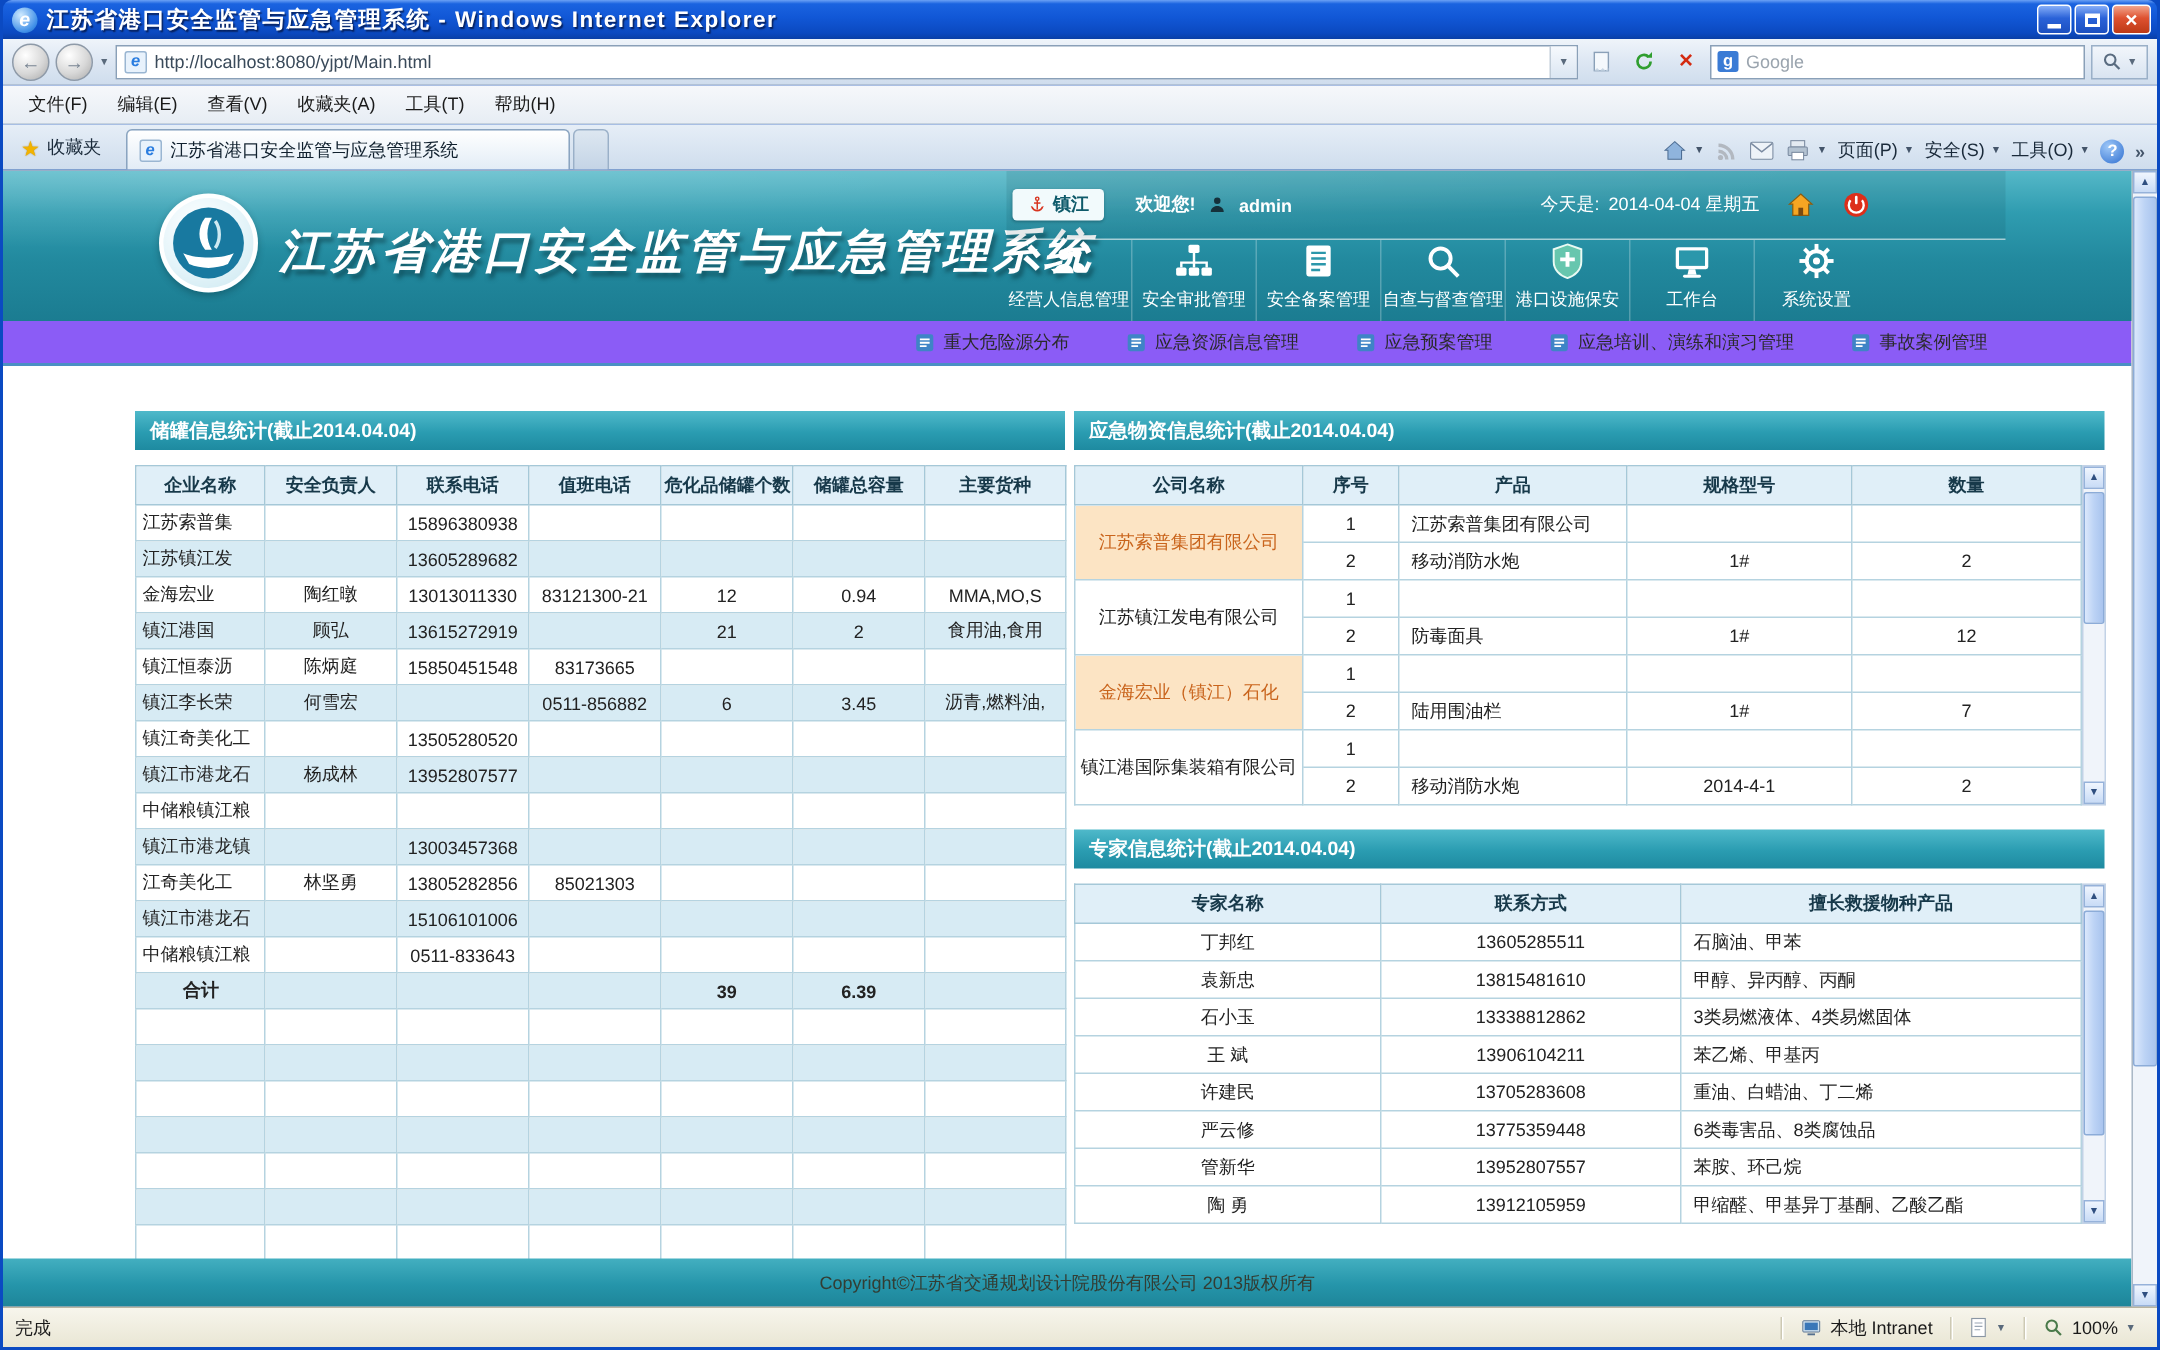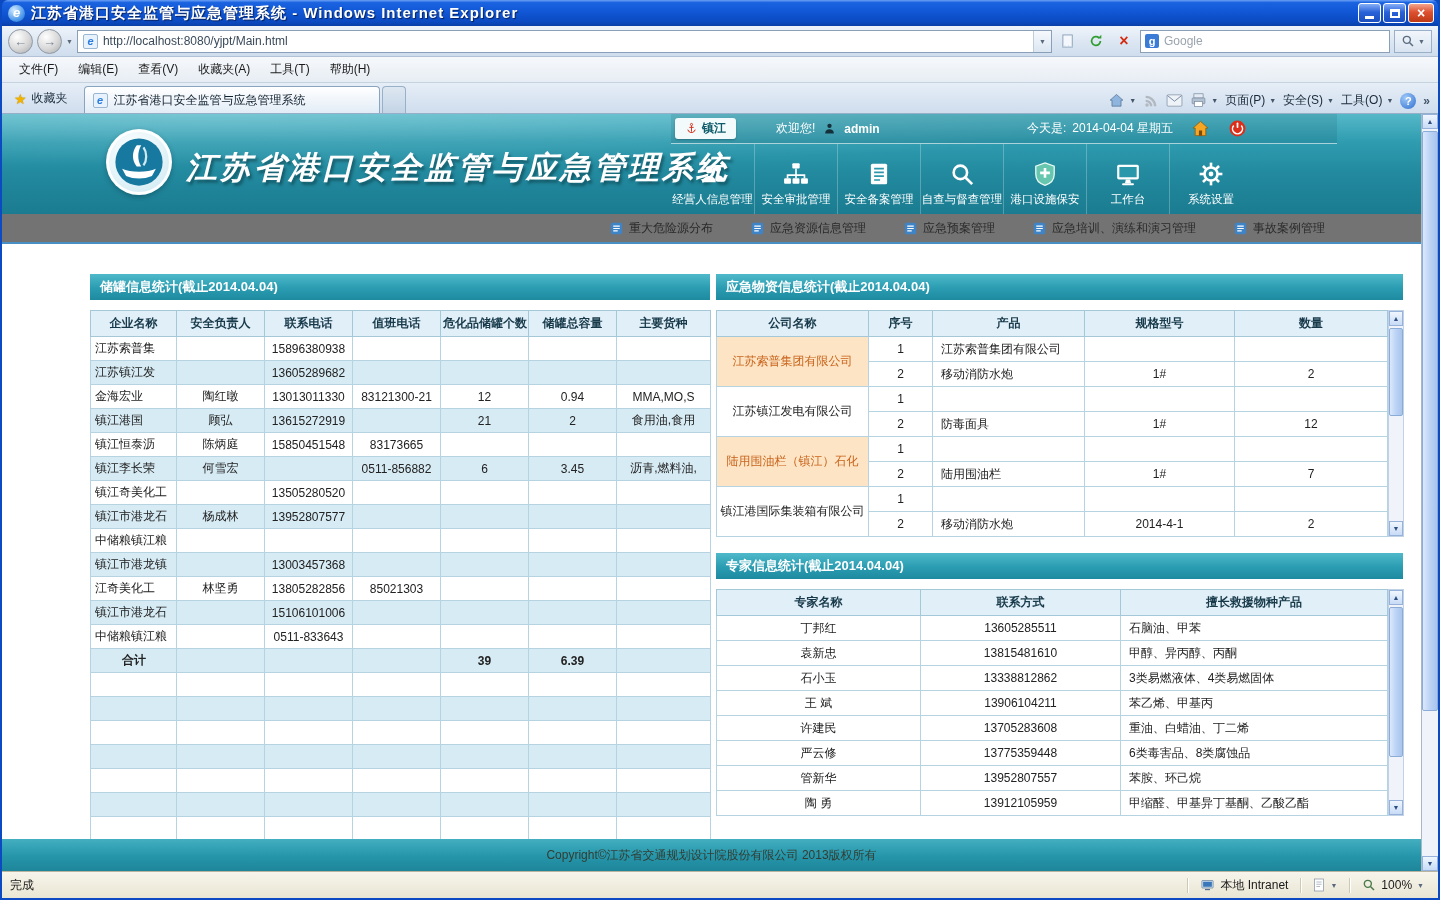--- a/index.html
+++ b/index.html
@@ -75,40 +75,40 @@
   background:linear-gradient(180deg,#55b8c8 0%,#2f9cb0 28%,#22899e 60%,#1b7c91 100%); overflow:hidden; }
 .site-header::before { content:''; position:absolute; inset:0;
   background:radial-gradient(130% 95% at 15% 0%, rgba(255,255,255,.20), transparent 55%); pointer-events:none; }
 .logo { position:absolute; left:104px; top:15px; width:66px; height:66px; border-radius:50%;
   background:radial-gradient(circle at 40% 32%,#ffffff,#e4f4f9 55%,#c9e6ef);
   border:3px solid rgba(255,255,255,.95); box-shadow:0 2px 5px rgba(0,30,40,.3);
   display:flex; align-items:center; justify-content:center; }
 .site-title { position:absolute; left:184px; top:33px; font-size:31px; font-weight:bold; font-style:italic; color:#fff;
   letter-spacing:3px; text-shadow:2px 3px 3px rgba(8,55,65,.6); white-space:nowrap; }
 .header-right { position:absolute; right:84px; top:0; width:666px; height:100px; display:flex; flex-direction:column; }
-.h-topbar { height:30px; flex:none; display:flex; align-items:center; gap:8px; padding:0 4px; color:#fff;
+.h-topbar { height:46px; flex:none; display:flex; align-items:center; gap:8px; padding:0 4px; color:#fff;
   background:rgba(0,40,52,.10); border-bottom:1px solid rgba(255,255,255,.6); }
 .city-badge { display:flex; align-items:center; gap:4px; background:#f2fafc; border-radius:3px; padding:2px 10px;
   color:#0e5a6a; font-weight:bold; box-shadow:0 1px 2px rgba(0,30,40,.3); }
-.welcome { margin-left:32px; }
+.welcome { margin-left:13px;font-weight:bold; }
 .username { font-weight:bold; }
 .date-group { margin-left:auto; display:flex; gap:6px; align-items:center; }
 .h-iconbtn { display:flex; align-items:center; justify-content:center; margin-left:10px; }
 .h-spacer { width:78px; flex:none; }
 .main-nav { flex:1; display:flex; }
 .nav-item { width:83px; display:flex; flex-direction:column; align-items:center; justify-content:flex-end;
   gap:5px; padding-bottom:7px; color:#fff; border-left:1px solid rgba(255,255,255,.25); }
 .nav-item:first-child { border-left:none; }
 .nav-item.active { background:linear-gradient(180deg,#ffffff,#eef6f9); border-radius:5px 5px 0 0; }
 .nav-item.active .nav-label { color:#c41f1f; font-weight:bold; }
 .nav-ico svg { width:26px; height:26px; display:block; }
 .nav-label { font-size:11.5px; white-space:nowrap; }
 
 
-.subnav { height:30px; flex:none; background:#737373; border-bottom:2px solid #4a8fc4; display:flex; align-items:center;
+.subnav { height:30px; flex:none; background:#8b5cf6; border-bottom:2px solid #4a8fc4; display:flex; align-items:center;
   justify-content:flex-end; gap:38px; padding-right:96px; }
 .subnav-item { display:flex; align-items:center; gap:6px; color:#2a2a2a; }
 .subnav-item svg { width:13px; height:13px; display:block; }
 
 
 .content { flex:1; min-height:0; background:#fff; display:flex; align-items:flex-start; padding:30px 18px 0 88px; gap:6px; }
 .panel-title { height:26px; line-height:26px; padding-left:10px; margin-bottom:10px; color:#fff; font-weight:bold; font-size:13px;
   background:linear-gradient(180deg,#4fb9ca 0%,#2a9cb1 55%,#1e8aa0 100%); }
 .left-panel { width:620px; flex:none; }
 .right-col { width:687px; flex:none; display:flex; flex-direction:column; }
@@ -720,21 +720,21 @@
                       <td class="c-spec">&nbsp;</td>
                       <td class="c-qty">&nbsp;</td>
                     </tr>
                     <tr>
                       <td class="c-no">2</td>
                       <td class="c-prod">防毒面具</td>
                       <td class="c-spec">1#</td>
                       <td class="c-qty">12</td>
                     </tr>
                     <tr>
-                      <td class="company hl" rowspan="2">陆用围油栏（镇江）石化</td>
+                      <td class="company hl" rowspan="2">金海宏业（镇江）石化</td>
                       <td class="c-no">1</td>
                       <td class="c-prod">&nbsp;</td>
                       <td class="c-spec">&nbsp;</td>
                       <td class="c-qty">&nbsp;</td>
                     </tr>
                     <tr>
                       <td class="c-no">2</td>
                       <td class="c-prod">陆用围油栏</td>
                       <td class="c-spec">1#</td>
                       <td class="c-qty">7</td>

